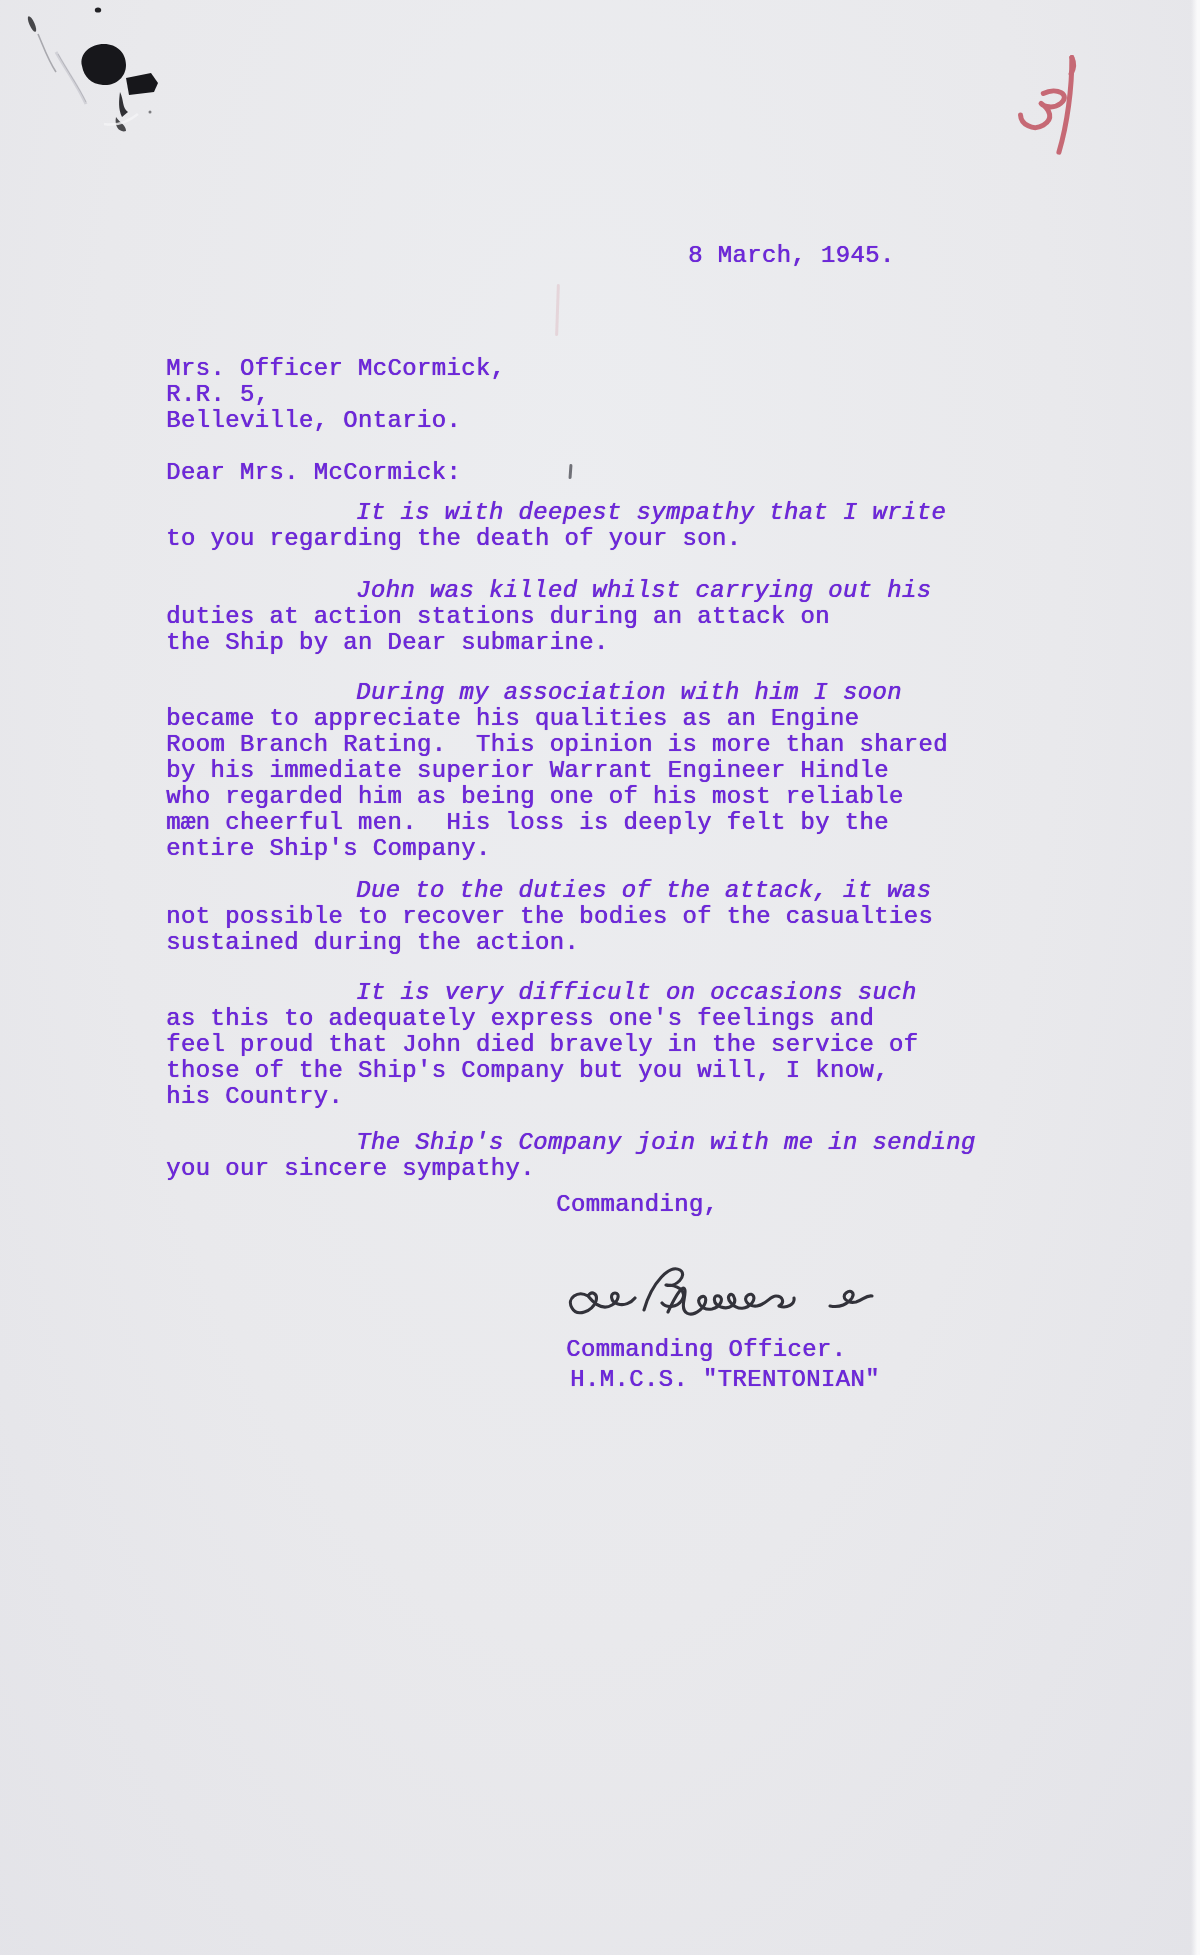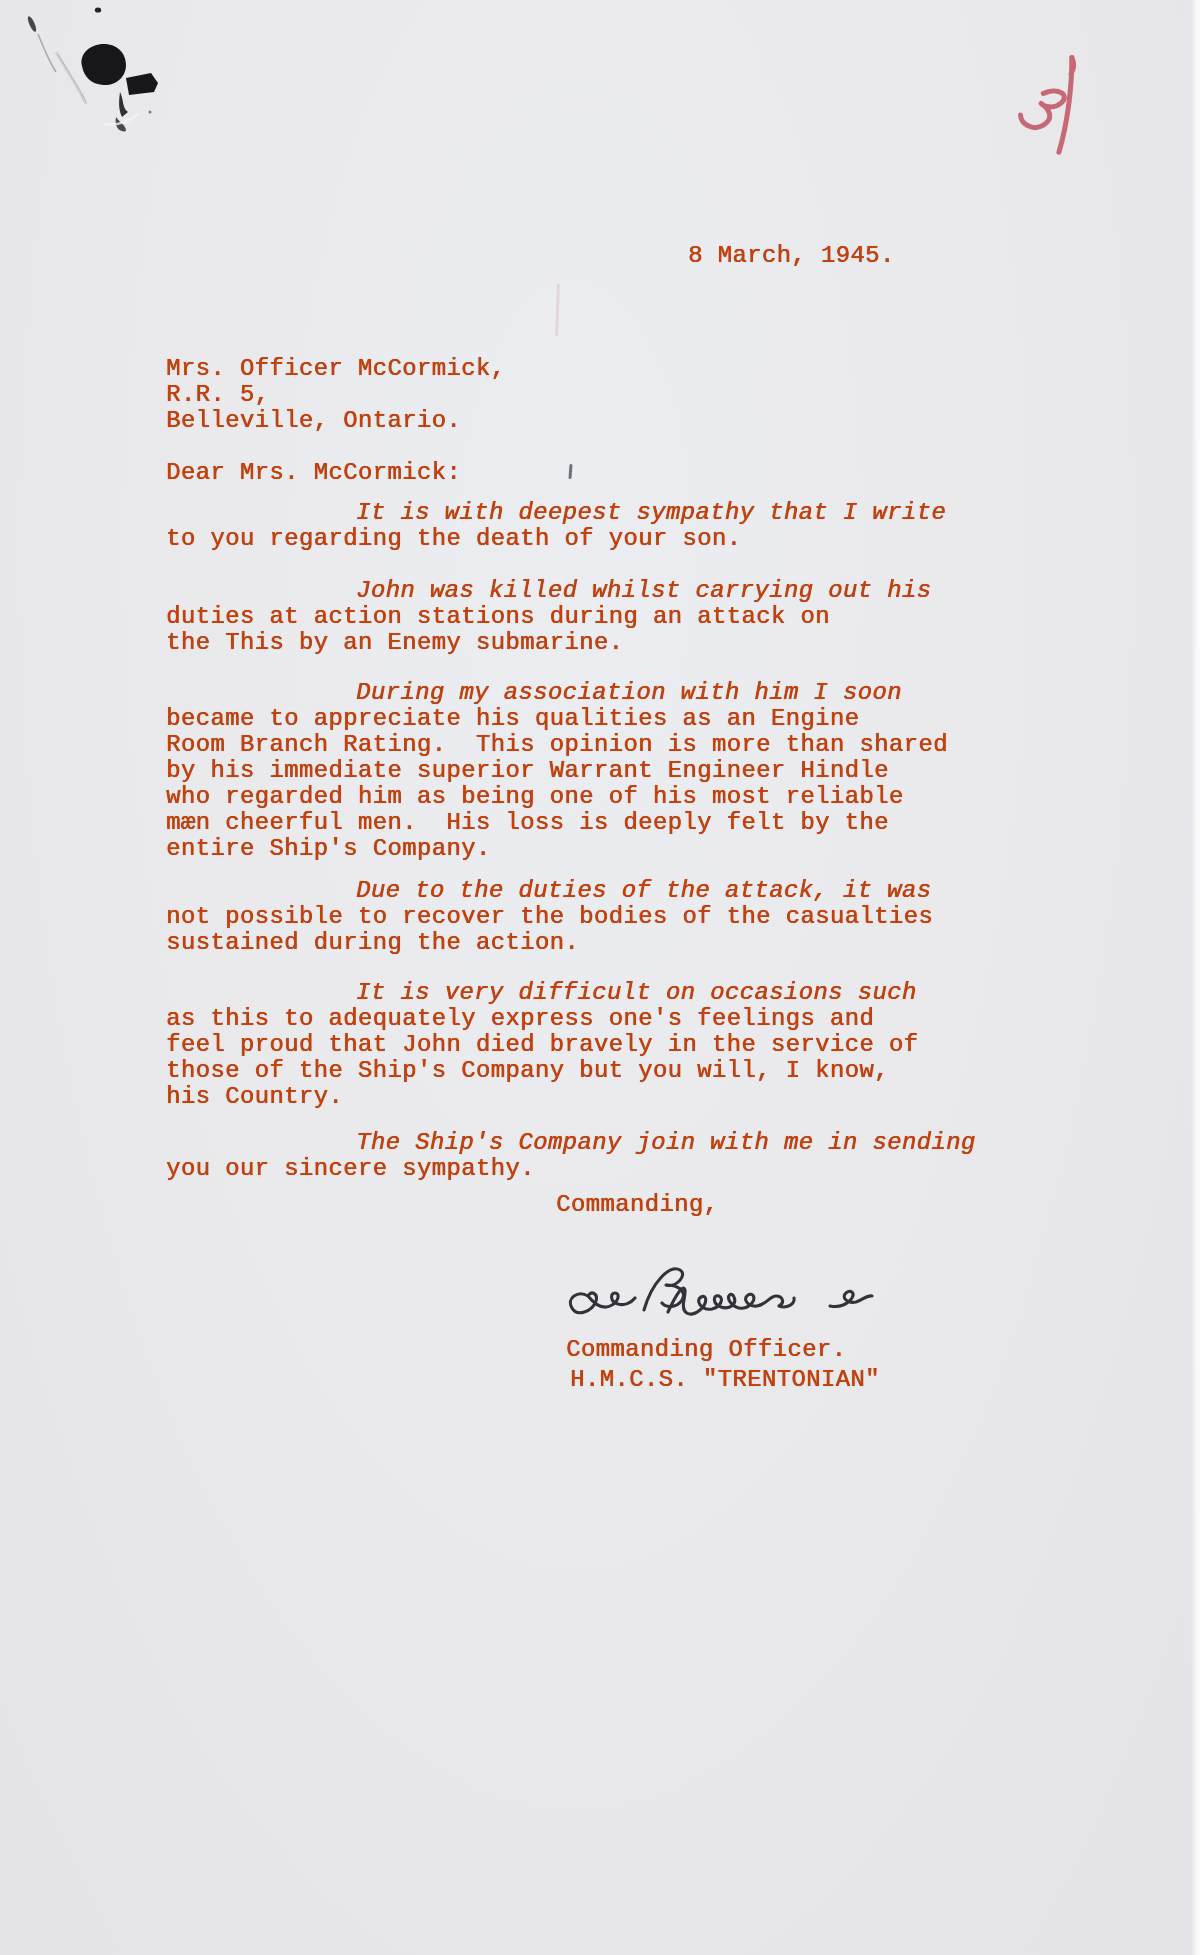--- a/index.html
+++ b/index.html
@@ -6,21 +6,21 @@
   html,body{margin:0;padding:0;}
   body{
     width:1200px;height:1955px;position:relative;overflow:hidden;
     background:
       radial-gradient(ellipse at 48% 28%, #ecedf0 0%, #e9e9ec 55%, #e3e3e8 100%);
   }
   .paper{position:absolute;inset:0;}
   .tw{
     font-family:"Liberation Mono","DejaVu Sans Mono",monospace;
     font-size:24px;line-height:26px;letter-spacing:0.35px;
-    color:#c2410c;
+    color:#6d28d9;
     text-shadow:0.5px 0 currentColor, 0 0 1px rgba(58,58,66,.38);
   }
   .abs{position:absolute;}
   .line{white-space:pre;height:26px;}
   .para .line.first{padding-left:190px;font-style:italic;}
   .edge-strip{
     position:absolute;right:0;top:0;width:9px;height:100%;
     background:linear-gradient(to right,rgba(250,250,251,0),#fafafb 70%);
   }
   .stray-tick{
@@ -78,21 +78,21 @@
   <div class="stray-tick"></div>
 
   <div class="abs tw para" style="left:166px;top:500px;">
     <div class="line first">It is with deepest sympathy that I write</div>
     <div class="line">to you regarding the death of your son.</div>
   </div>
 
   <div class="abs tw para" style="left:166px;top:578px;">
     <div class="line first">John was killed whilst carrying out his</div>
     <div class="line">duties at action stations during an attack on</div>
-    <div class="line">the This by an Enemy submarine.</div>
+    <div class="line">the Ship by an Dear submarine.</div>
   </div>
 
   <div class="abs tw para" style="left:166px;top:680px;">
     <div class="line first">During my association with him I soon</div>
     <div class="line">became to appreciate his qualities as an Engine</div>
     <div class="line">Room Branch Rating.  This opinion is more than shared</div>
     <div class="line">by his immediate superior Warrant Engineer Hindle</div>
     <div class="line">who regarded him as being one of his most reliable</div>
     <div class="line">mæn cheerful men.  His loss is deeply felt by the</div>
     <div class="line">entire Ship's Company.</div>

